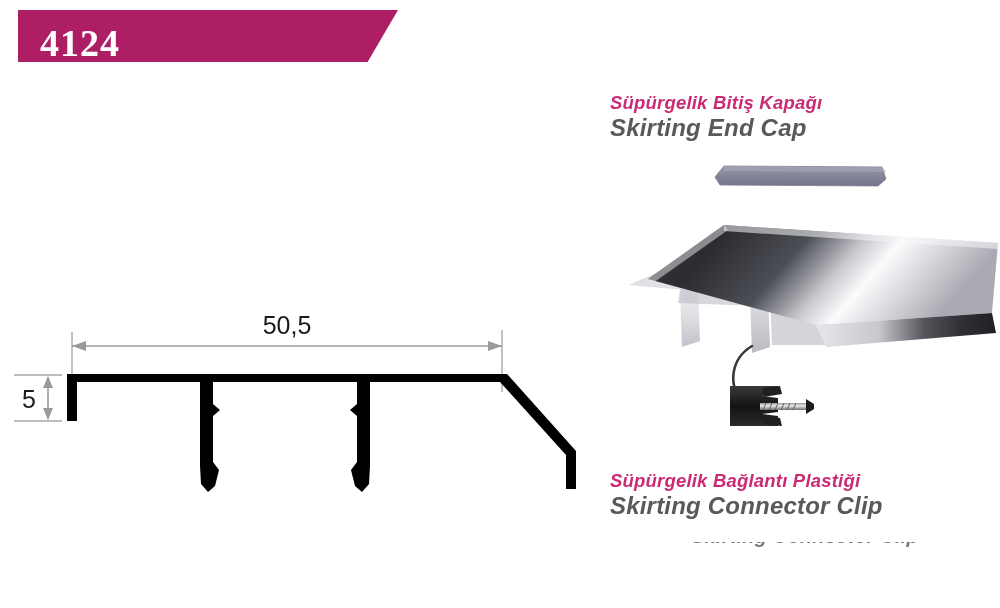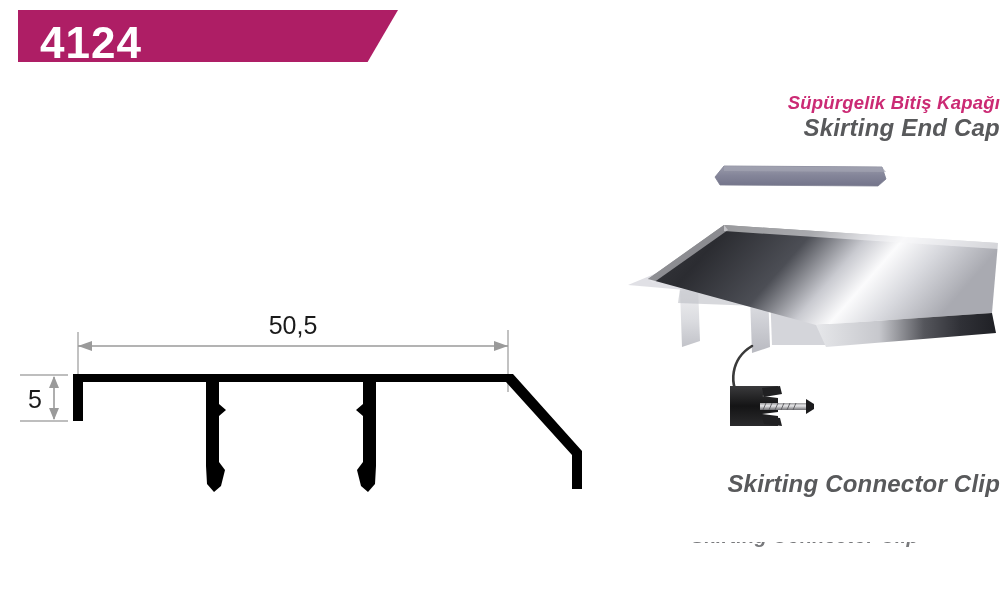--- a/index.html
+++ b/index.html
@@ -17,32 +17,33 @@
   .banner-wrap{position:absolute;left:18px;top:10px;width:380px;height:52px;}
   .banner-shape{
     position:absolute;left:0;top:0;width:380px;height:52px;
     background:#ae1e65;
     clip-path:polygon(0 0, 100% 0, 92% 100%, 0 100%);
   }
   .banner-code{
     position:absolute;left:22px;top:0;height:66px;
     display:flex;align-items:center;
     color:#ffffff;
-    font-size:44px;font-weight:bold;letter-spacing:1px;
+    font-size:38px;font-weight:bold;letter-spacing:1px;
     line-height:1;
     white-space:nowrap;
+    font-family:Liberation Serif, serif;
   }
 
   
-  .drawing{position:absolute;left:16px;top:0;width:610px;height:586px;}
+  .drawing{position:absolute;left:10px;top:0;width:610px;height:586px;}
 
   
   .rpanel{position:absolute;left:610px;top:0;width:390px;height:608px;}
 
-  .cap-block{position:absolute;left:0;width:390px;text-align:right;}
+  .cap-block{position:absolute;left:0;width:390px;text-align:left;}
   .cap-tr{
     color:#cb2a74;
     font-size:18.5px;font-weight:bold;font-style:italic;
     letter-spacing:.2px;line-height:1.18;white-space:nowrap;
   }
   .cap-en{
     color:#58595b;
     font-size:24px;font-weight:bold;font-style:italic;
     letter-spacing:.2px;line-height:1.18;white-space:nowrap;
   }
@@ -254,20 +255,21 @@
           <line x1="64" y1="25" x2="61" y2="32"></line>
           <line x1="70" y1="25" x2="67" y2="32"></line>
           <line x1="76" y1="25" x2="73" y2="32"></line>
         </g>
 
         <path d="M 86,21 L 94,26 L 94,31 L 86,36 Z" fill="#1b1b1d"></path>
       </svg>
     </div>
 
     <div class="cap-block" style="top:470px;">
+      <div class="cap-tr">Süpürgelik Bağlantı Plastiği</div>
       <div class="cap-en">Skirting Connector Clip</div>
     </div>
 
     <div class="ghost-line">
       <div class="ghost-text">Skirting Connector Clip</div>
     </div>
 
   </div>
 
 </div>

